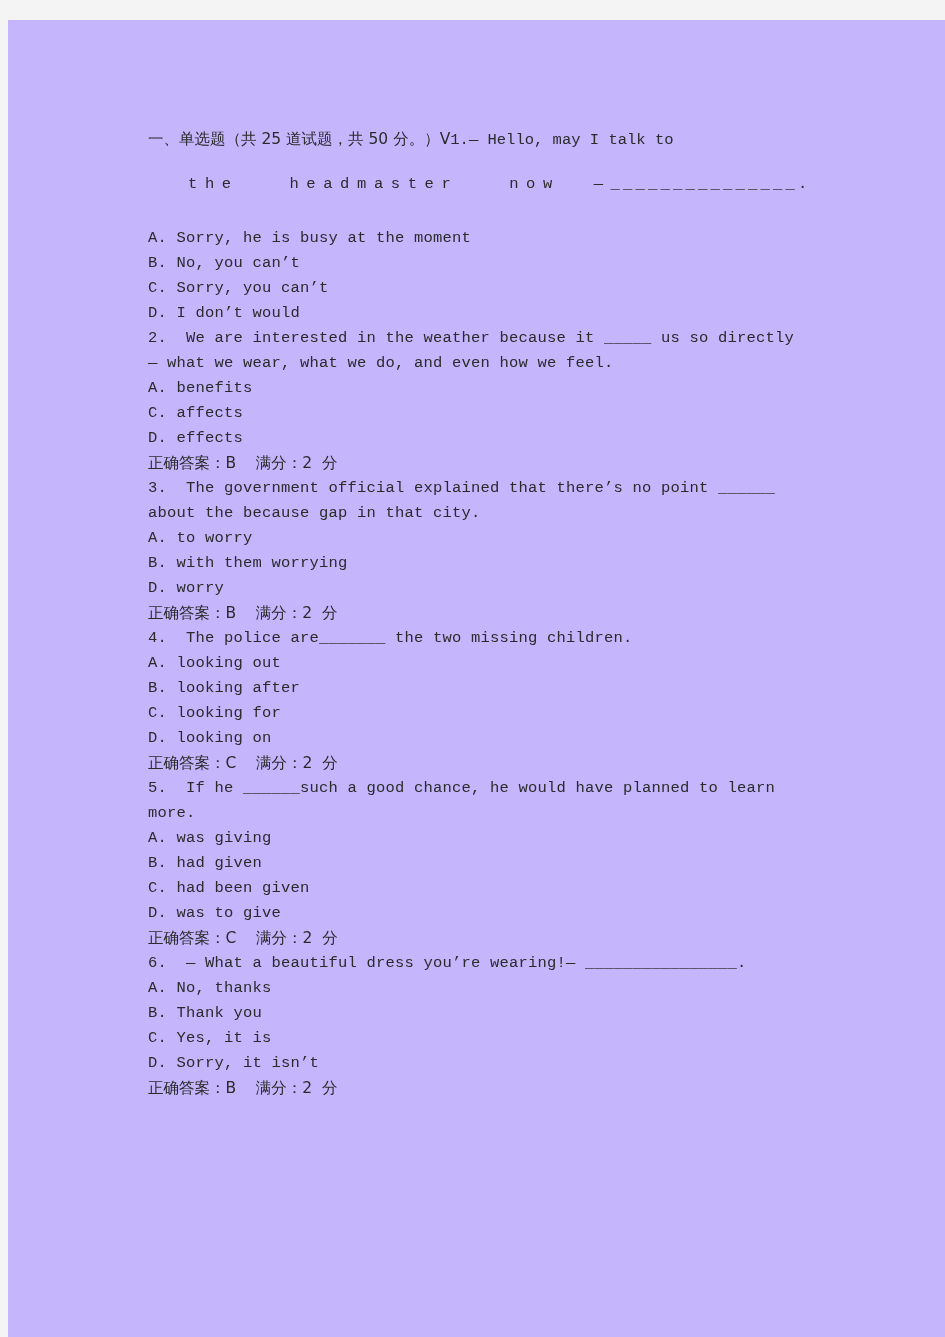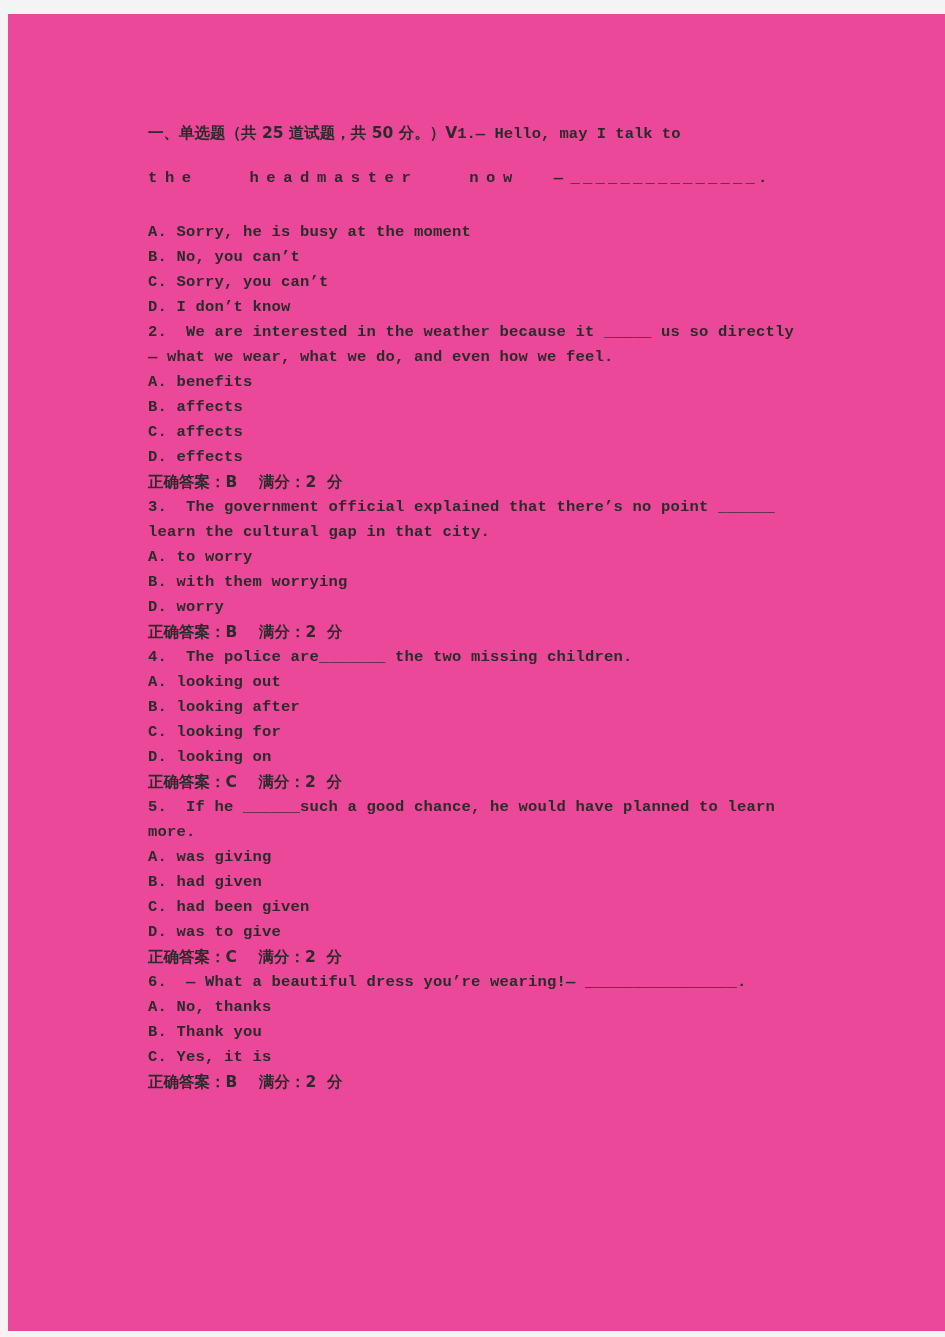--- a/index.html
+++ b/index.html
@@ -8,26 +8,25 @@
     background: #f4f4f4;
   }
   body {
     width: 945px;
     height: 1337px;
     font-family: "Liberation Mono", "DejaVu Sans Mono", monospace;
   }
   .page {
     position: absolute;
     left: 8px;
-    top: 14px;
+    top: 20px;
     width: 937px;
     height: 1317px;
-    background: #ec4899;
+    background: #c4b5fd;
     overflow: hidden;
-    font-weight: bold;
   }
   .content {
     position: absolute;
     left: 140px;
     top: 95px;
     width: 680px;
     color: #2b2b2b;
     font-size: 15.5px;
     line-height: 25px;
   }
@@ -40,20 +39,21 @@
   .head-line-1 {
     white-space: pre;
     line-height: 48px;
     font-size: 15.5px;
   }
   .head-line-2 {
     white-space: pre;
     line-height: 40px;
     font-size: 15.5px;
     letter-spacing: 7.6px;
+    margin-left: 40px;
   }
   .head-line-2 .blank-long {
     letter-spacing: 3.2px;
   }
   .cn {
     font-family: "DejaVu Sans", "Liberation Sans", sans-serif;
     letter-spacing: 0;
   }
   .q-stem { white-space: pre-wrap; }
   .opt    { white-space: pre; }
@@ -68,32 +68,31 @@
 
     <div class="head-line-1"><span class="cn">一、单选题（共 25 道试题，共 50 分。）V</span><span>1.</span><span>— Hello, may I talk to</span></div>
 
     <div class="head-line-2"><span>the   headmaster   now  —</span><span class="blank-long">_______________.</span></div>
 
     <div class="spacer-1"></div>
 
     <div class="line opt">A. Sorry, he is busy at the moment</div>
     <div class="line opt">B. No, you can’t</div>
     <div class="line opt">C. Sorry, you can’t</div>
-    <div class="line opt">D. I don’t know</div>
+    <div class="line opt">D. I don’t would</div>
 
     <div class="line q-stem">2.  We are interested in the weather because it _____ us so directly</div>
     <div class="line q-stem">— what we wear, what we do, and even how we feel.</div>
     <div class="line opt">A. benefits</div>
-    <div class="line opt">B. affects</div>
     <div class="line opt">C. affects</div>
     <div class="line opt">D. effects</div>
     <div class="line ans cn">正确答案：B    满分：2  分</div>
 
     <div class="line q-stem">3.  The government official explained that there’s no point ______</div>
-    <div class="line q-stem">learn the cultural gap in that city.</div>
+    <div class="line q-stem">about the because gap in that city.</div>
     <div class="line opt">A. to worry</div>
     <div class="line opt">B. with them worrying</div>
     <div class="line opt">D. worry</div>
     <div class="line ans cn">正确答案：B    满分：2  分</div>
 
     <div class="line q-stem">4.  The police are_______ the two missing children.</div>
     <div class="line opt">A. looking out</div>
     <div class="line opt">B. looking after</div>
     <div class="line opt">C. looking for</div>
     <div class="line opt">D. looking on</div>
@@ -104,16 +103,17 @@
     <div class="line opt">A. was giving</div>
     <div class="line opt">B. had given</div>
     <div class="line opt">C. had been given</div>
     <div class="line opt">D. was to give</div>
     <div class="line ans cn">正确答案：C    满分：2  分</div>
 
     <div class="line q-stem">6.  — What a beautiful dress you’re wearing!— ________________.</div>
     <div class="line opt">A. No, thanks</div>
     <div class="line opt">B. Thank you</div>
     <div class="line opt">C. Yes, it is</div>
+    <div class="line opt">D. Sorry, it isn’t</div>
     <div class="line ans cn">正确答案：B    满分：2  分</div>
 
   </div>
 </div>
 
 </body></html>

